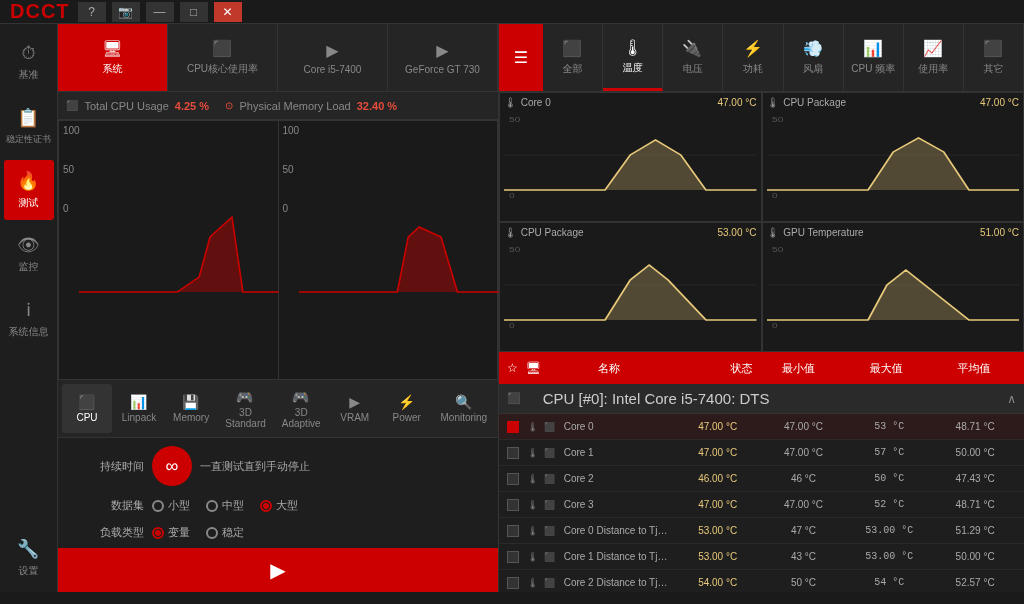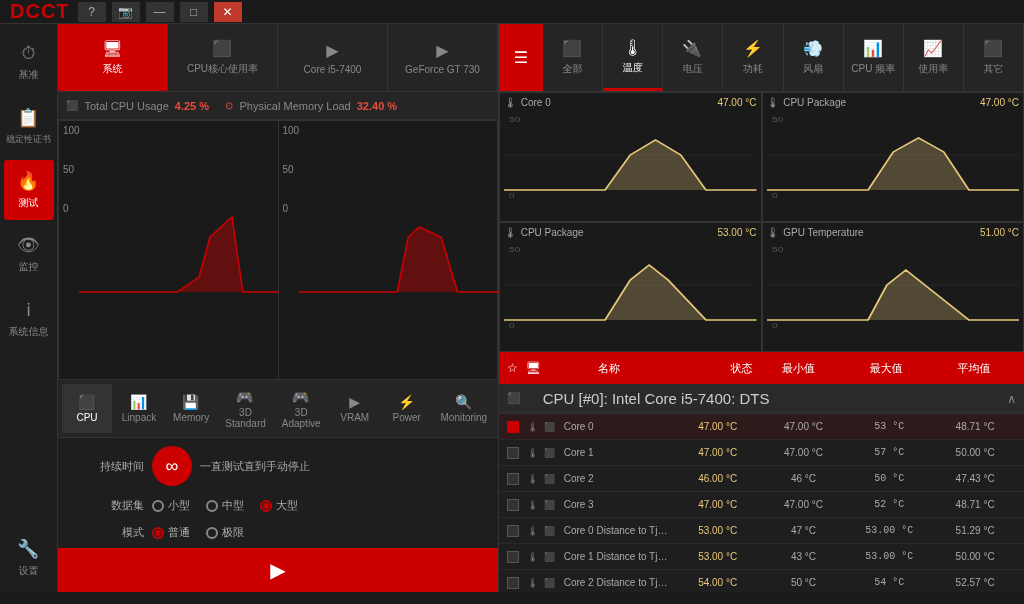--- a/index.html
+++ b/index.html
@@ -262,33 +262,20 @@
             <div class="radio-dot"></div>
             <span class="radio-label">中型</span>
           </div>
           <div class="radio-item">
             <div class="radio-dot selected"></div>
             <span class="radio-label">大型</span>
           </div>
         </div>
       </div>
 
-      <div class="setting-row">
-        <span class="setting-label">模式</span>
-        <div class="radio-group">
-          <div class="radio-item">
-            <div class="radio-dot selected"></div>
-            <span class="radio-label">普通</span>
-          </div>
-          <div class="radio-item">
-            <div class="radio-dot"></div>
-            <span class="radio-label">极限</span>
-          </div>
-        </div>
-      </div>
 
       <div class="setting-row">
         <span class="setting-label">负载类型</span>
         <div class="radio-group">
           <div class="radio-item">
             <div class="radio-dot selected"></div>
             <span class="radio-label">变量</span>
           </div>
           <div class="radio-item">
             <div class="radio-dot"></div>

